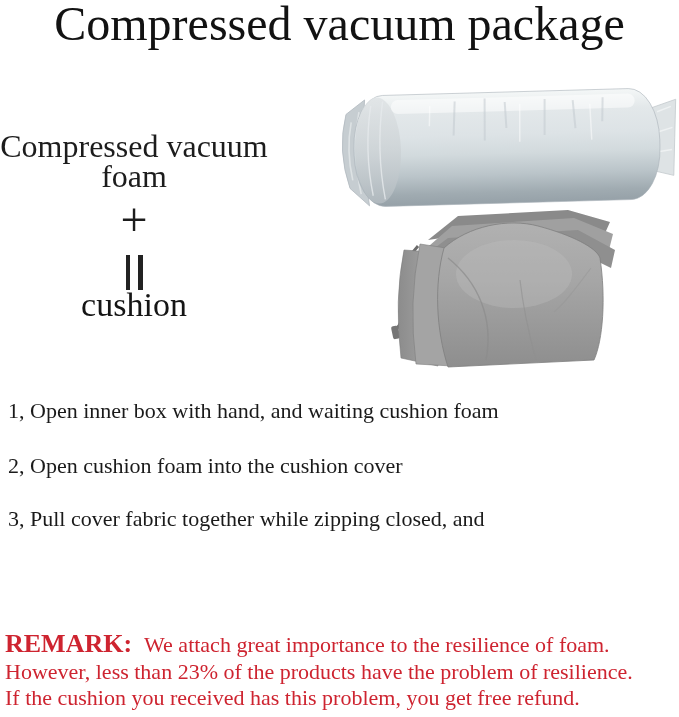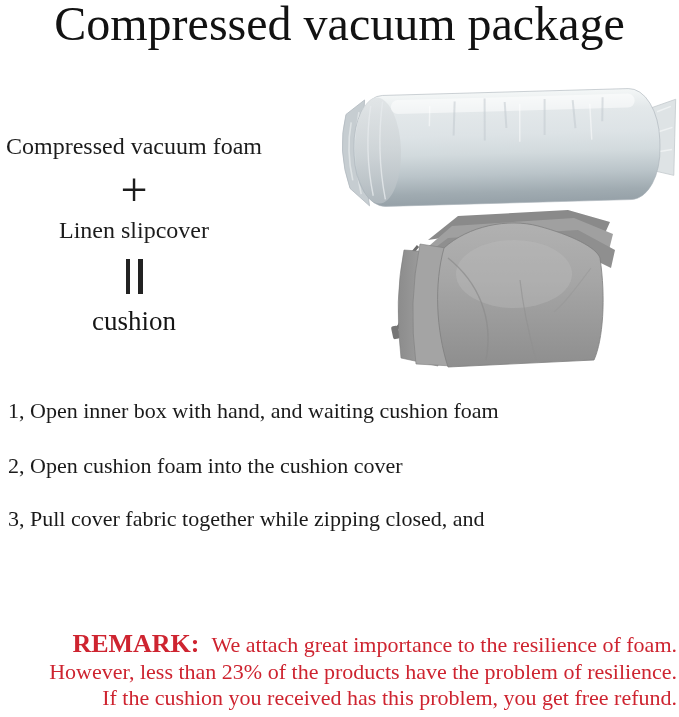--- a/index.html
+++ b/index.html
@@ -28,38 +28,38 @@
   }
 
   
   .equation {
     position: absolute;
     left: 0;
     top: 131px;
     width: 268px;
     text-align: center;
   }
-  .eq-term { font-size: 24px; line-height: 30px; color: #1c1c1c; }
+  .eq-term { font-size: 32px; line-height: 30px; color: #1c1c1c; }
   .eq-plus {
     font-size: 48px;
     line-height: 42px;
     margin-top: 8px;
     margin-bottom: 4px;
     font-weight: 400;
     color: #1c1c1c;
   }
   .eq-equals {
     width: 17px;
     height: 35px;
     margin: 14px auto 0 auto;
     display: flex;
     justify-content: space-between;
   }
   .eq-equals .bar { width: 4.5px; height: 100%; background: #222; }
-  .eq-result { margin-top: 12px; font-size: 27px; line-height: 30px; }
+  .eq-result { margin-top: 0; font-size: 34px; line-height: 30px; }
 
   
   .roll-img { position: absolute; left: 336px; top: 84px; }
   .cover-img { position: absolute; left: 386px; top: 208px; }
 
   
   .steps {
     position: absolute;
     left: 8px;
     top: 392px;
@@ -77,38 +77,37 @@
   
   .remark {
     position: absolute;
     left: 5px;
     top: 631px;
     width: 672px;
     color: #ce2430;
     font-size: 22px;
     line-height: 26.5px;
   }
-  .remark-line { white-space: nowrap; text-align: right; }
+  .remark-line { white-space: nowrap; }
   .remark-label {
     font-weight: 700;
     font-size: 26px;
     margin-right: 12px;
   }
 </style>
 </head>
 <body>
 
 <div class="page">
 
   <div class="title">Compressed vacuum package</div>
 
   <div class="equation">
     <div class="eq-term">Compressed vacuum foam</div>
     <div class="eq-plus">+</div>
-    <div class="eq-term">Linen slipcover</div>
     <div class="eq-equals">
       <div class="bar"></div>
       <div class="bar"></div>
     </div>
     <div class="eq-result">cushion</div>
   </div>
 
   <svg class="roll-img" width="343" height="130" viewBox="0 0 343 130" aria-hidden="true">
     <defs>
       <linearGradient id="rollBody" x1="0" y1="0" x2="0" y2="1">

